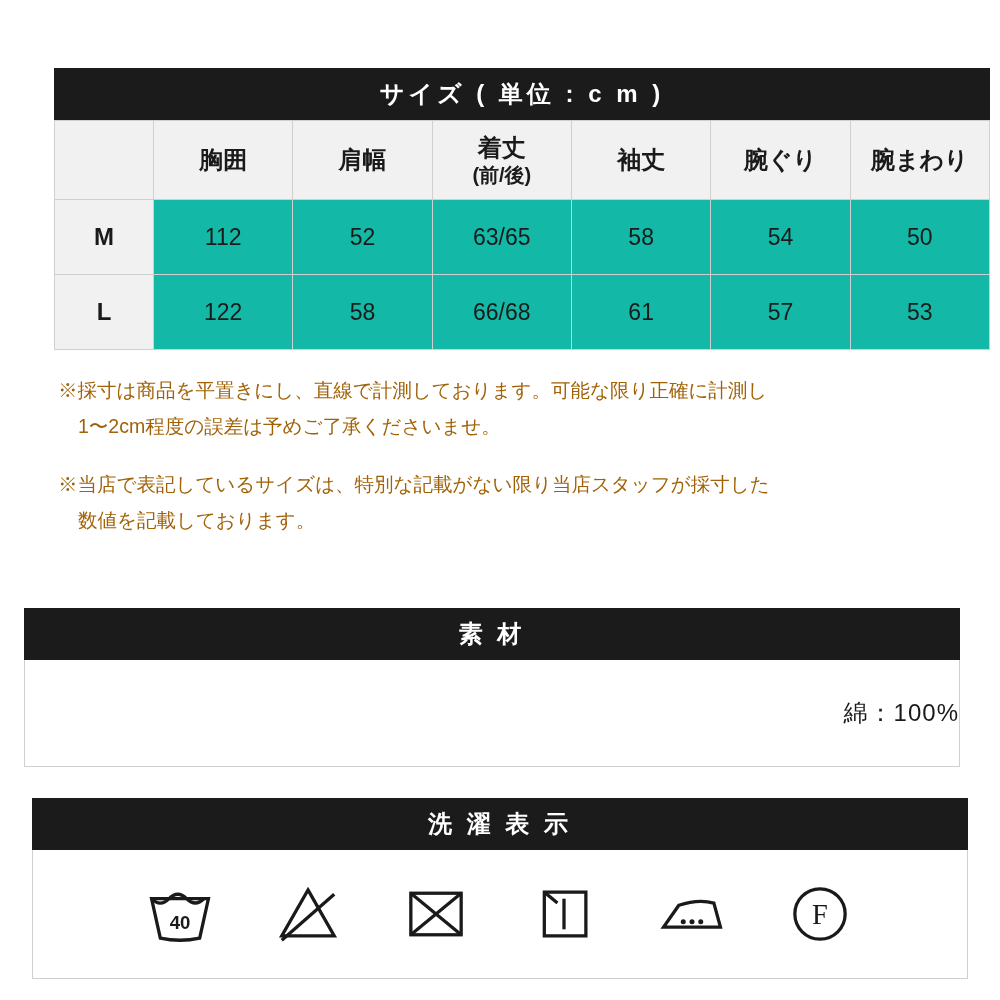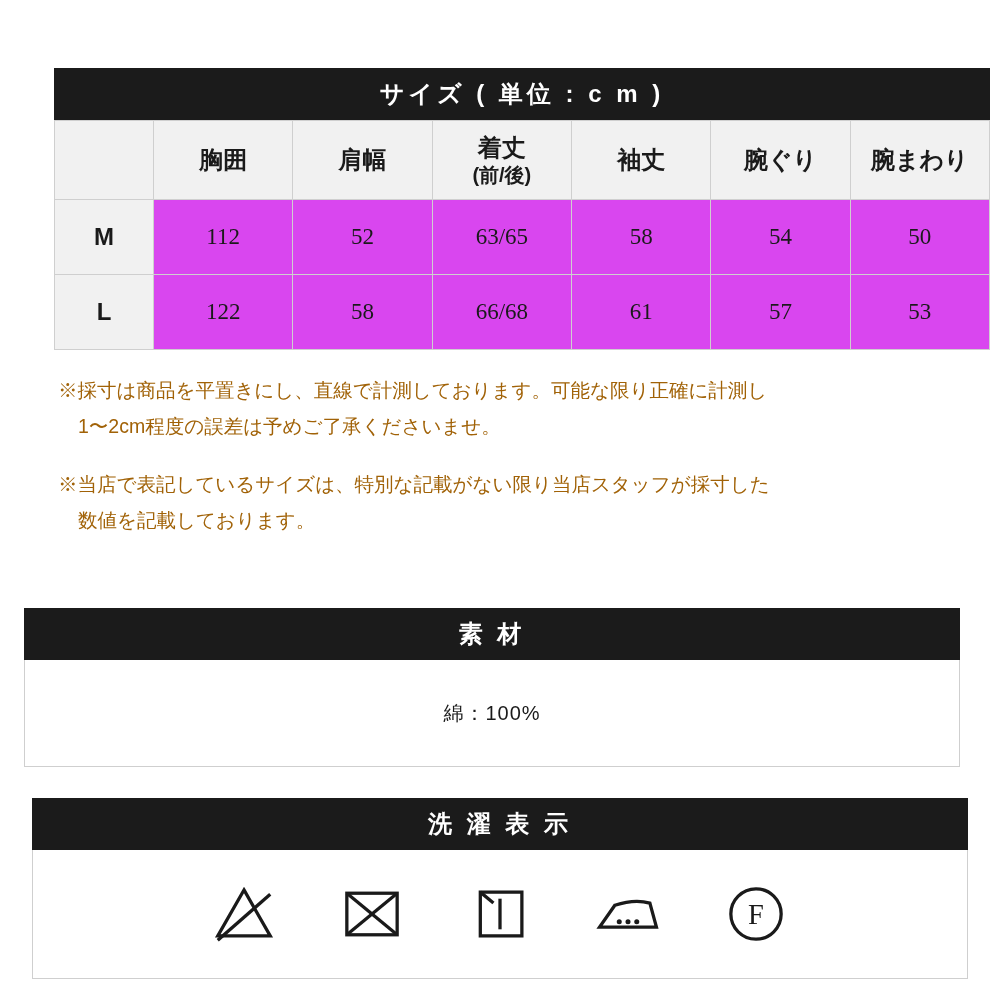--- a/index.html
+++ b/index.html
@@ -39,21 +39,21 @@
     font-size: 24px;
     letter-spacing: 4px;
     font-weight: bold;
     height: 52px;
     line-height: 52px;
   }
   table.size-table {
     border-collapse: collapse;
     width: 936px;
     table-layout: fixed;
-    background: #d946ef;
+    background: #14b8a6;
   }
   table.size-table th, table.size-table td {
     border: 1px solid #cfcfcf;
     text-align: center;
     font-size: 23px;
     color: #1a1a1a;
   }
   table.size-table thead th {
     background: #f1f1f1;
     font-weight: bold;
@@ -67,21 +67,20 @@
   }
   table.size-table tbody th.rowlabel {
     background: #f1f1f1;
     font-weight: bold;
     font-size: 24px;
     width: 96px;
   }
   table.size-table tbody td {
     height: 72px;
     font-weight: normal;
-    font-family: Liberation Serif, serif;
   }
   .th-sub {
     display: block;
     font-size: 20px;
     font-weight: bold;
   }
 
   
   .notes {
     position: absolute;
@@ -106,22 +105,22 @@
     left: 24px;
     top: 608px;
     width: 936px;
   }
   .material-body {
     border: 1px solid #cfcfcf;
     border-top: none;
     height: 106px;
     display: flex;
     align-items: center;
-    justify-content: center;
-    font-size: 20px;
+    justify-content: flex-end;
+    font-size: 24px;
     letter-spacing: 1px;
     background: #ffffff;
   }
 
   
   .laundry-block {
     position: absolute;
     left: 32px;
     top: 798px;
     width: 936px;
@@ -216,20 +215,27 @@
     <div class="block-header">素 材</div>
     <div class="material-body">
       <span>綿：100%</span>
     </div>
   </div>
 
   <div class="laundry-block">
     <div class="block-header">洗 濯 表 示</div>
     <div class="laundry-body">
 
+      <div class="laundry-icon">
+        <svg viewBox="0 0 64 64" width="70" height="70">
+          <path d="M6 18 L58 18 L50 54 Q32 58 14 54 Z" fill="none" stroke="#1a1a1a" stroke-width="3"></path>
+          <path d="M6 18 Q14 26 22 18 Q30 10 38 18 Q46 26 54 18" fill="none" stroke="#1a1a1a" stroke-width="3"></path>
+          <text x="32" y="46" font-family="'Liberation Sans', sans-serif" font-size="17" font-weight="bold" text-anchor="middle" fill="#1a1a1a">40</text>
+        </svg>
+      </div>
 
       <div class="laundry-icon">
         <svg viewBox="0 0 64 64" width="70" height="70">
           <path d="M32 10 L56 52 L8 52 Z" fill="none" stroke="#1a1a1a" stroke-width="3"></path>
           <line x1="8" y1="56" x2="56" y2="14" stroke="#1a1a1a" stroke-width="3"></line>
         </svg>
       </div>
 
       <div class="laundry-icon">
         <svg viewBox="0 0 64 64" width="70" height="70">

